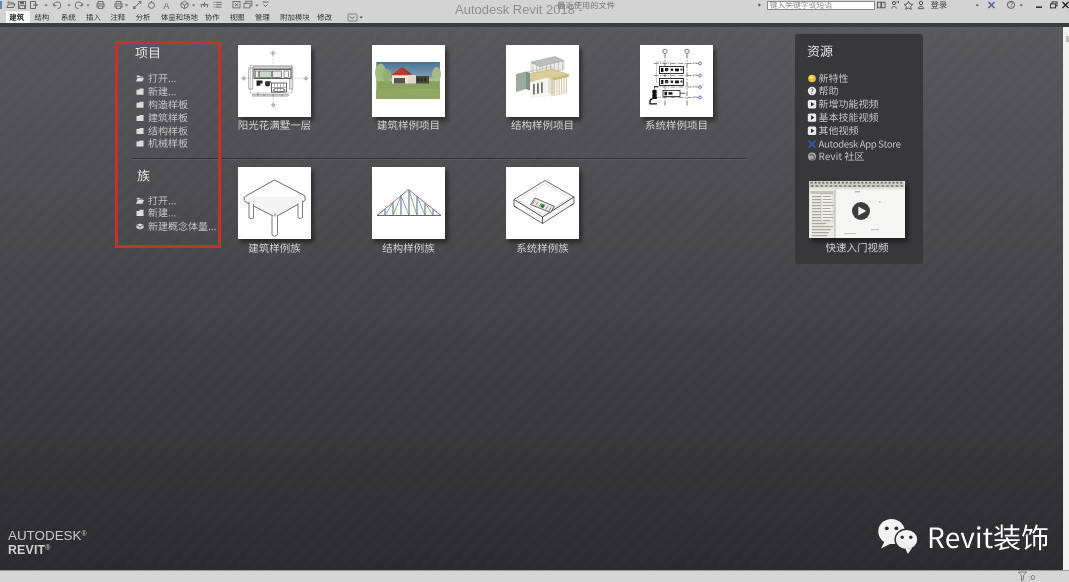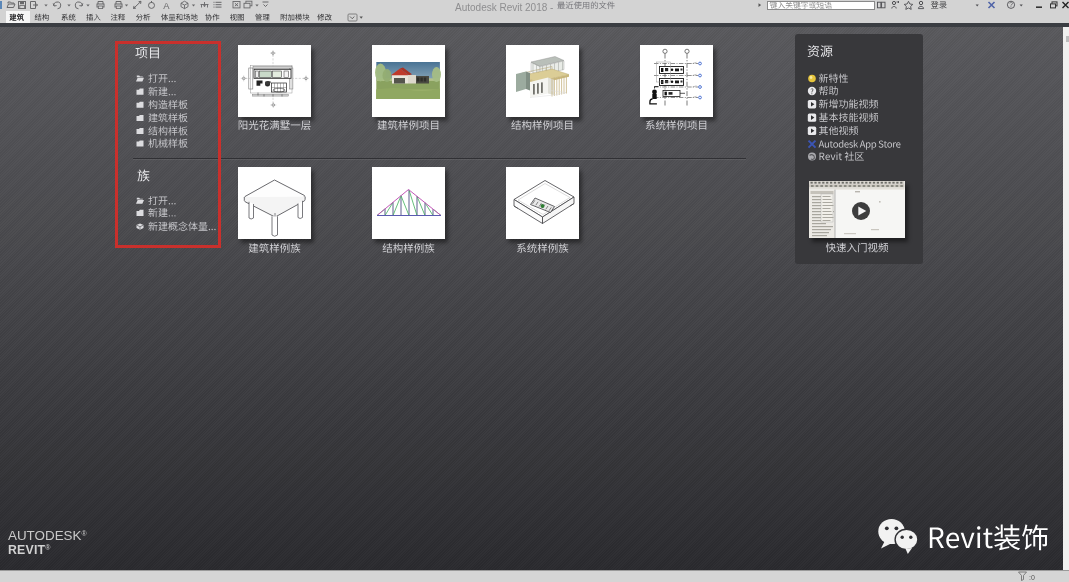--- a/index.html
+++ b/index.html
@@ -1,20 +1,20 @@
 <!DOCTYPE html>
 <html><head><meta charset="utf-8"><style>html,body{margin:0;padding:0;width:1069px;height:582px;overflow:hidden;font-family:"Liberation Sans",sans-serif;}.abs{position:absolute;}</style></head><body>
 <div class="abs" style="left:0;top:0;width:1069px;height:582px;background:#d3d3d3">
     <div class="abs" style="left:0;top:23px;width:1069px;height:3.5px;background:#3a3d42"></div>
     <div class="abs" style="left:0;top:26.5px;width:1063px;height:543.5px;background:repeating-linear-gradient(135deg, rgba(255,255,255,0.02) 0px, rgba(255,255,255,0.02) 1px, rgba(0,0,0,0.028) 1px, rgba(0,0,0,0.028) 2px),linear-gradient(#59595d 0%, #4b4b4f 35%, #3a3a3e 70%, #2a2a2e 100%);"></div>
     <div class="abs" style="left:1063px;top:26.5px;width:6px;height:543.5px;background:#f0f0ef"></div>
     <div class="abs" style="left:1066px;top:36px;width:3px;height:6px;background:#bdbdbd"></div>
     <div class="abs" style="left:0;top:570px;width:1069px;height:12px;background:#d5d5d5;border-top:1px solid #9a9a9a;box-sizing:border-box"></div>
     <div class="abs" style="left:5.5px;top:11px;width:24px;height:12px;background:#f7f7f7"></div>
-    <div class="abs" style="left:455px;top:1.5px;font-size:10px;color:#8e8e90">Autodesk Revit 2018 -</div>
+    <div class="abs" style="left:455px;top:1.5px;font-size:13px;color:#8e8e90">Autodesk Revit 2018 -</div>
     <div class="abs" style="left:766.5px;top:0.8px;width:108px;height:8.8px;background:#fff;border:1px solid #8a8a8a;box-sizing:border-box"></div>
     <div class="abs" style="left:115px;top:41px;width:106px;height:207px;border:3px solid #c9302c;box-sizing:border-box;z-index:30"></div>
     <div class="abs" style="left:133px;top:157.5px;width:613px;height:1px;background:#303034;box-shadow:0 1px 0 rgba(255,255,255,0.07)"></div>
     <div class="abs" style="left:795px;top:34px;width:128px;height:229.5px;background:#38383b;border-radius:3px"></div>
     <div class="abs" style="left:8px;top:528px;font-size:13.4px;letter-spacing:0px;color:#c9c9c9">AUTODESK<span style="font-size:7px;vertical-align:4px">®</span></div>
     <div class="abs" style="left:8px;top:543px;font-size:12.3px;font-weight:bold;letter-spacing:0.2px;color:#d2d2d2">REVIT<span style="font-size:7px;vertical-align:4px;font-weight:normal">®</span></div>
     <div style="position:absolute;left:0;top:1px;width:2px;height:8px;background:#5b87b8"></div>
     <div style="position:absolute;left:238px;top:44.5px;width:73px;height:72px;background:#fff;box-shadow:3px 4px 4px rgba(0,0,0,0.42)"></div>
     <div style="position:absolute;left:372px;top:44.5px;width:73px;height:72px;background:#fff;box-shadow:3px 4px 4px rgba(0,0,0,0.42)"></div>
     <div style="position:absolute;left:506px;top:44.5px;width:73px;height:72px;background:#fff;box-shadow:3px 4px 4px rgba(0,0,0,0.42)"></div>

